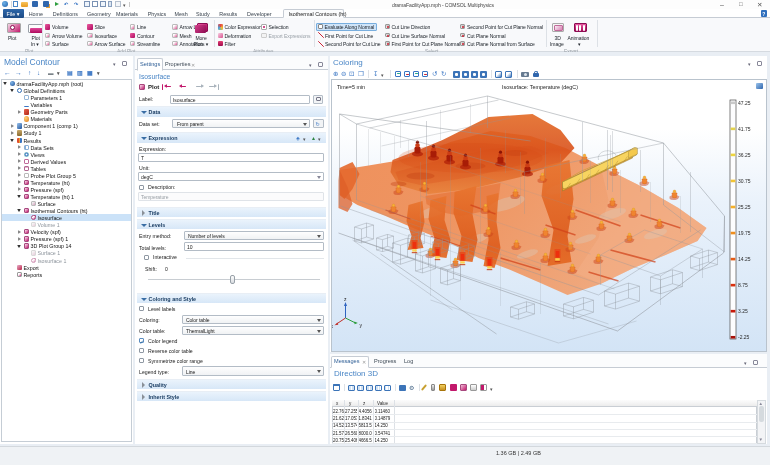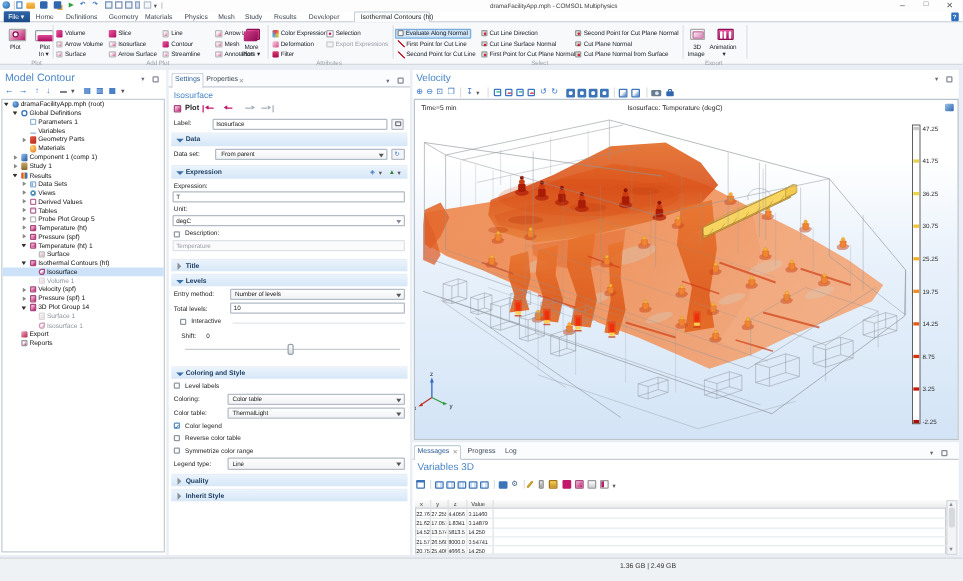--- a/index.html
+++ b/index.html
@@ -357,21 +357,21 @@
       <span class="triac" style="top:2.5px"></span>
       <span class="st">Quality</span>
     </div>
 <div class="sec" style="left:136.5px;top:390.5px;width:189.5px;height:10.5px">
       <span class="triac" style="top:2.5px"></span>
       <span class="st">Inherit Style</span>
     </div>
 </div>
 <div id="panels2">
 <div class="ab" style="left:330px;top:56px;width:437px;height:296px;background:#fff"></div>
-<div class="t" style="left:333px;top:58.5px;font-size:8px;color:#4a86c6">Velocity</div>
+<div class="t" style="left:333px;top:58.5px;font-size:8px;color:#4a86c6">Coloring</div>
 <div class="t5" style="left:748px;top:61px;color:#667">▾</div>
 <div class="mi" style="left:757px;top:61px;width:5px;height:5px;border:1px solid #889;border-radius:1px"></div>
 <div class="t5" style="left:333px;top:70.5px;color:#3a76c4;font-size:6.5px">⊕</div>
 <div class="t5" style="left:341px;top:70.5px;color:#3a76c4;font-size:6.5px">⊖</div>
 <div class="t5" style="left:349px;top:70.5px;color:#3a76c4;font-size:6.5px">⊡</div>
 <div class="t5" style="left:358px;top:70.5px;color:#3a76c4;font-size:6.5px">❐</div>
 <div class="sep" style="left:368px;top:70px;height:8px"></div>
 <div class="t5" style="left:373px;top:70.5px;color:#3a76c4;font-size:6.5px">↧</div>
 <div class="t5" style="left:381px;top:72px;color:#555;font-size:5px">▾</div>
 <div class="sep" style="left:390px;top:70px;height:8px"></div>
@@ -849,21 +849,21 @@
 <div class="mi" style="left:756px;top:83px;width:7px;height:6px;background:linear-gradient(135deg,#9cc4ec,#2f66ad);border-radius:1px"></div>
 <div class="ab" style="left:330px;top:354px;width:437px;height:90px;background:#fff"></div>
 <div class="ab" style="left:330px;top:354px;width:437px;height:13.5px;background:#fbfcfd;border-bottom:1px solid #c6ccd4"></div>
 <div class="ab" style="left:331px;top:355.5px;width:38px;height:12px;background:#fff;border:1px solid #c6ccd4;border-bottom:1px solid #fff;border-radius:2px 2px 0 0"></div>
 <div class="lb" style="left:334px;top:358px;color:#2f5f96;font-size:5.6px">Messages</div>
 <div class="t5" style="left:362px;top:359px;color:#999">✕</div>
 <div class="lb" style="left:374px;top:358px;color:#3f4a56;font-size:5.6px">Progress</div>
 <div class="lb" style="left:404px;top:358px;color:#3f4a56;font-size:5.6px">Log</div>
 <div class="t5" style="left:744px;top:359.5px;color:#667">▾</div>
 <div class="mi" style="left:753px;top:359.5px;width:5px;height:5px;border:1px solid #889;border-radius:1px"></div>
-<div class="t" style="left:334px;top:370px;font-size:8px;color:#4a86c6">Variables 3D</div>
+<div class="t" style="left:334px;top:370px;font-size:8px;color:#4a86c6">Direction 3D</div>
 <div class="mi" style="left:333px;top:384px;width:7px;height:6.5px;border:1px solid #3c74b8"></div>
 <div class="mi" style="left:333px;top:384px;width:7px;height:2px;background:#3c74b8"></div>
 <div class="sep" style="left:344px;top:384px;height:7px"></div>
 <div class="mi" style="left:348px;top:384.5px;width:6.5px;height:6px;border:0.8px solid #3c74b8;background:repeating-linear-gradient(90deg,#cfe0f2 0 1.5px,#fff 1.5px 3px)"></div>
 <div class="mi" style="left:357px;top:384.5px;width:6.5px;height:6px;border:0.8px solid #3c74b8;background:repeating-linear-gradient(90deg,#cfe0f2 0 1.5px,#fff 1.5px 3px)"></div>
 <div class="mi" style="left:366px;top:384.5px;width:6.5px;height:6px;border:0.8px solid #3c74b8;background:repeating-linear-gradient(90deg,#cfe0f2 0 1.5px,#fff 1.5px 3px)"></div>
 <div class="mi" style="left:375px;top:384.5px;width:6.5px;height:6px;border:0.8px solid #3c74b8;background:repeating-linear-gradient(90deg,#cfe0f2 0 1.5px,#fff 1.5px 3px)"></div>
 <div class="mi" style="left:384px;top:384.5px;width:6.5px;height:6px;border:0.8px solid #3c74b8;background:repeating-linear-gradient(90deg,#cfe0f2 0 1.5px,#fff 1.5px 3px)"></div>
 <div class="sep" style="left:395px;top:384px;height:7px"></div>
 <div class="mi" style="left:399px;top:384.5px;width:7px;height:6px;background:#3c74b8;border-radius:1px"></div>

